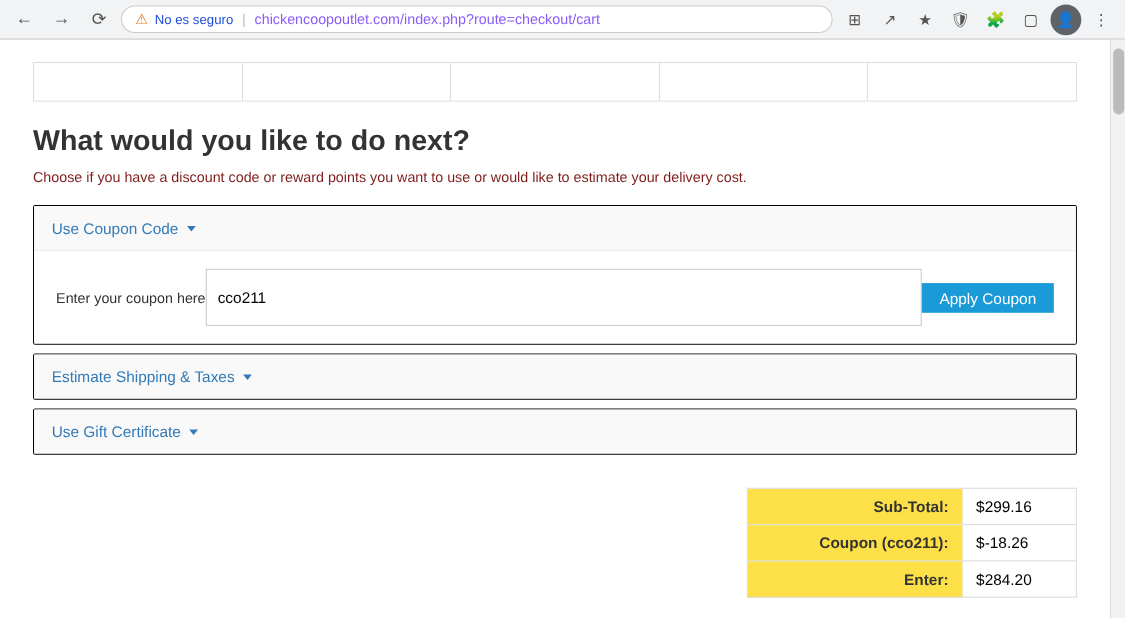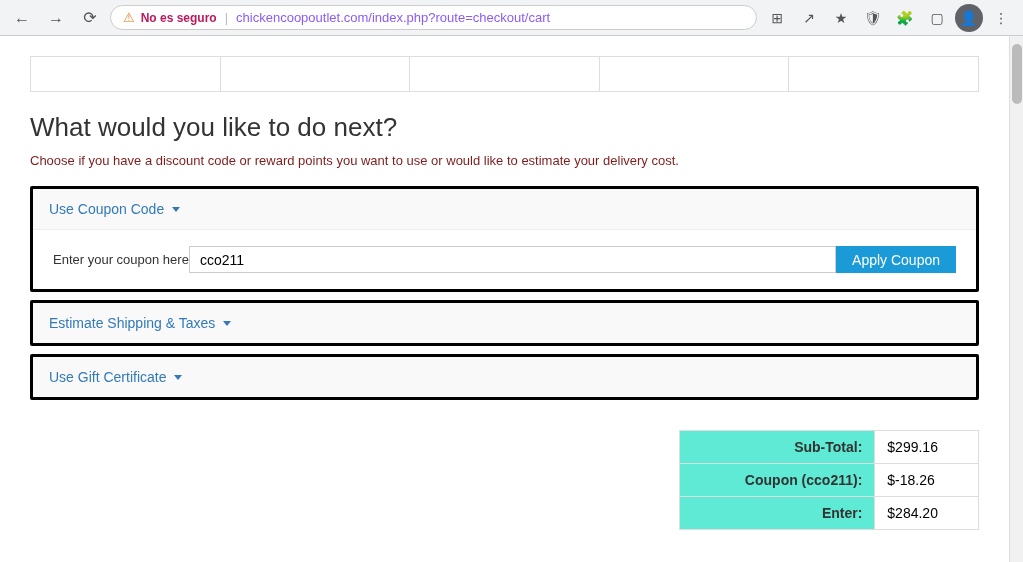--- a/index.html
+++ b/index.html
@@ -41,21 +41,21 @@
       border-radius: 20px;
       padding: 4px 12px;
       font-size: 13px;
       color: #333;
       display: flex;
       align-items: center;
       gap: 6px;
     }
 
     .url-text { color: #8b5cf6; font-size: 13px; }
-    .url-warning { color: #be185d; font-size: 12px; font-weight: bold; }
+    .url-warning { color: #1d4ed8; font-size: 12px; }
 
     .toolbar-icons {
       display: flex;
       gap: 4px;
       align-items: center;
     }
 
     .toolbar-icon-btn {
       background: none;
       border: none;
@@ -108,34 +108,34 @@
     }
 
     .top-strip-cell {
       border-right: 1px solid #ddd;
       flex: 1;
       background: #fff;
     }
 
     .page-title {
       font-size: 26px;
-      font-weight: normal;
+      font-weight: bold;
       color: #333;
       margin-bottom: 10px;
     }
 
     .page-subtitle {
       font-size: 13px;
       color: #7f1d1d;
       margin-bottom: 18px;
     }
 
     
     .accordion {
-      border: 3px solid #000000;
+      border: 1px solid #000000;
       margin-bottom: 8px;
       border-radius: 2px;
     }
 
     .accordion-header {
       display: flex;
       align-items: center;
       padding: 12px 16px;
       background: #f9f9f9;
       cursor: pointer;
@@ -174,21 +174,21 @@
       font-size: 13px;
       color: #333;
       min-width: 100px;
     }
 
     .coupon-input {
       flex: 1;
       padding: 6px 10px;
       border: 1px solid #ccc;
       font-size: 14px;
-      height: 27px;
+      height: 52px;
       outline: none;
     }
 
     .btn-apply {
       background: #1a9ad7;
       color: #fff;
       border: none;
       padding: 6px 16px;
       font-size: 14px;
       cursor: pointer;
@@ -206,21 +206,21 @@
 
     .summary-table td {
       padding: 8px 12px;
       border: 1px solid #ddd;
       font-size: 14px;
     }
 
     .summary-table .label-cell {
       text-align: right;
       font-weight: bold;
-      background: #5eead4;
+      background: #fde047;
       color: #333;
     }
 
     .summary-table .value-cell {
       text-align: left;
       color: #000000;
     }
 
     
     .bottom-bar {

